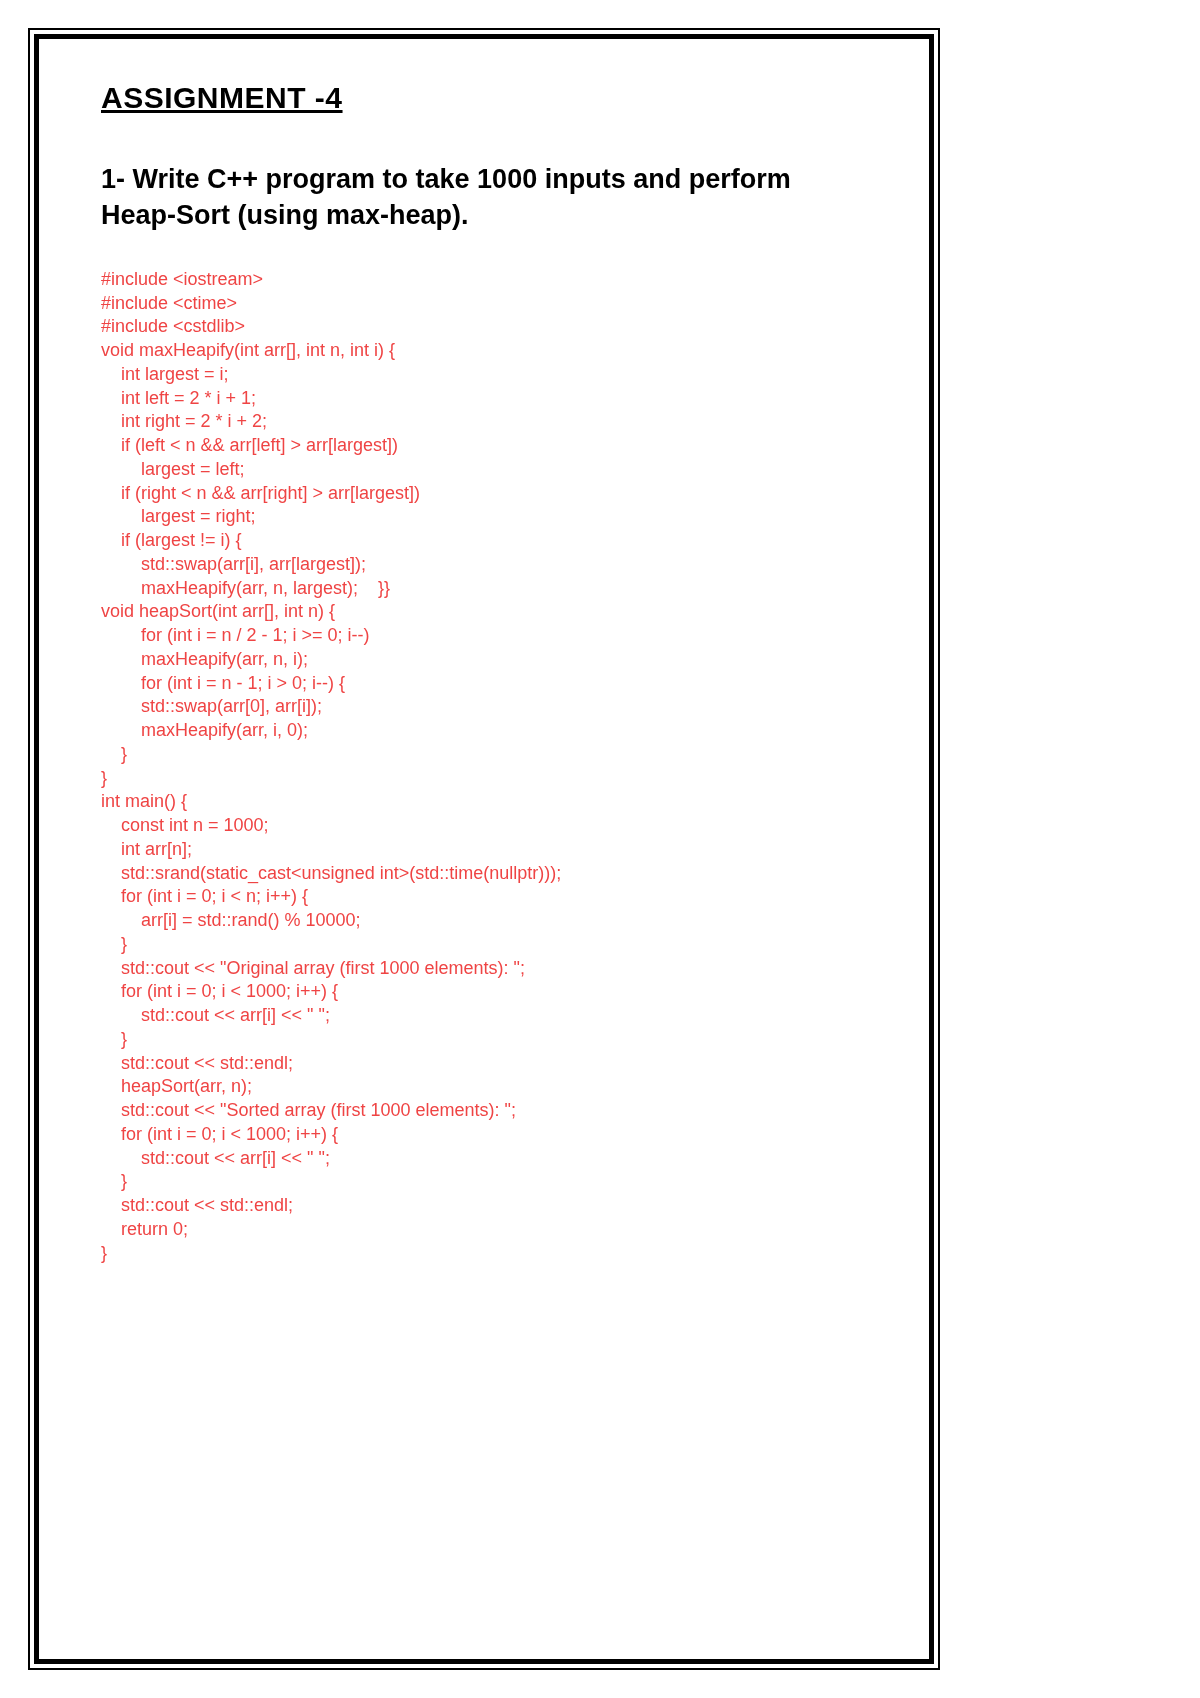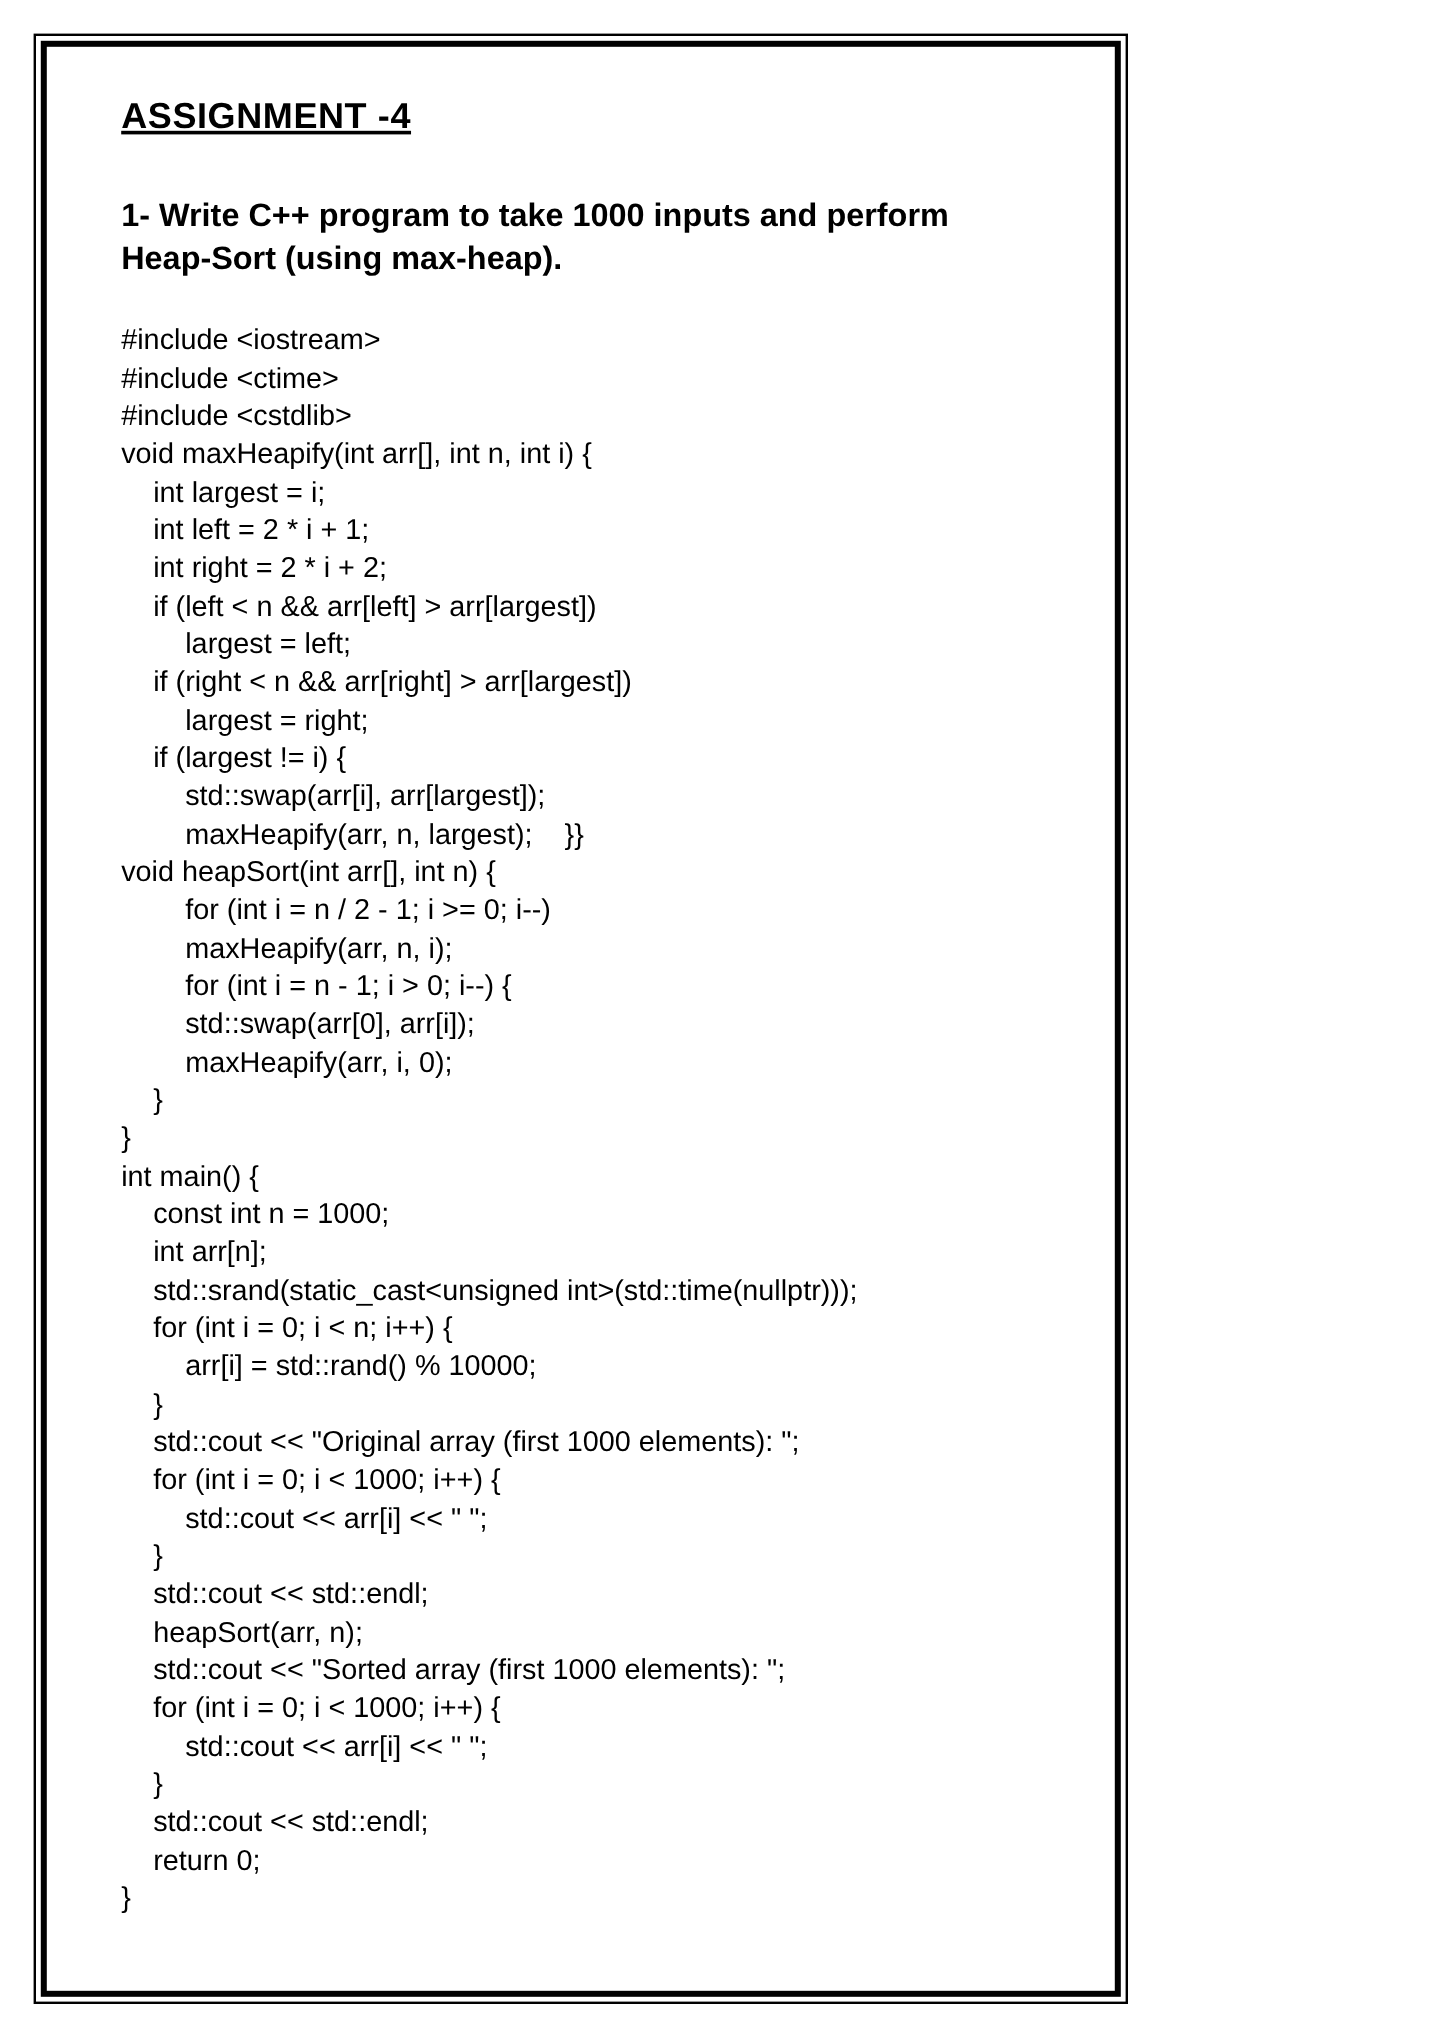--- a/index.html
+++ b/index.html
@@ -32,24 +32,24 @@
   }
   .question {
     font-family: Verdana, Geneva, sans-serif;
     font-weight: 700;
     font-size: 27px;
     line-height: 1.35;
     margin-bottom: 34px;
   }
   .code {
     font-family: Verdana, Geneva, sans-serif;
-    font-size: 24px;
+    font-size: 18px;
     line-height: 1.32;
     white-space: pre;
-    color: #000000;
+    color: #ef4444;
   }
 </style>
 </head>
 <body>
 
 <div class="page">
   <div class="outer-border">
     <div class="inner-border">
       <h1 class="title">ASSIGNMENT -4</h1>
       <p class="question">1- Write C++ program to take 1000 inputs and perform Heap-Sort (using max-heap).</p>

